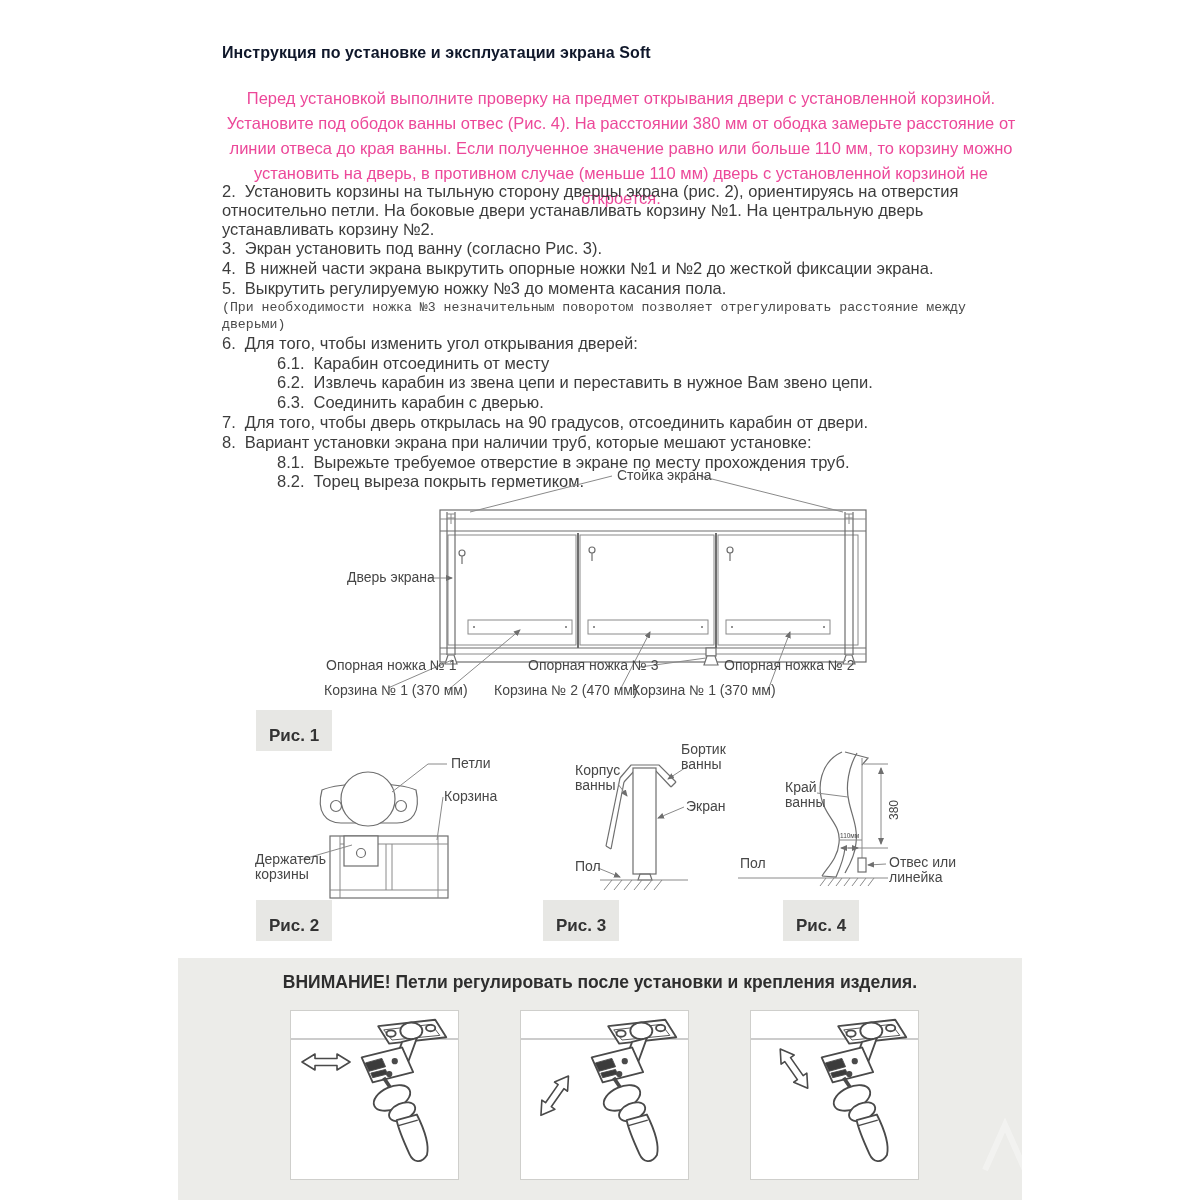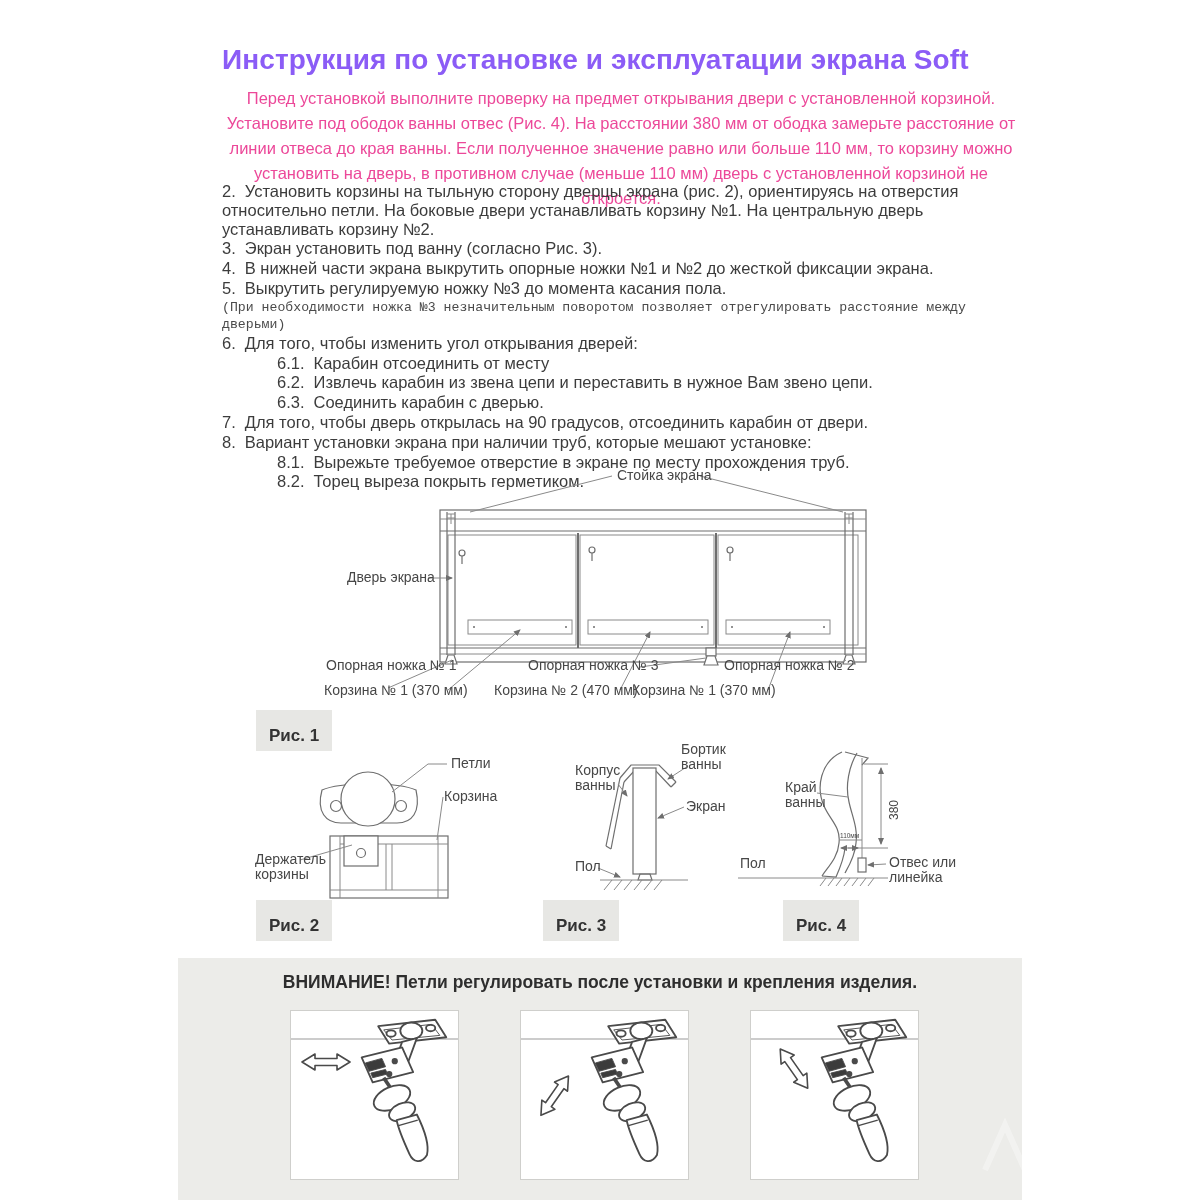--- a/index.html
+++ b/index.html
@@ -1,19 +1,19 @@
 <!DOCTYPE html>
 <html><head>
 <meta charset="utf-8">
 <style>
   html,body{margin:0;padding:0;background:#fff;}
   #page{position:relative;width:1200px;height:1200px;background:#ffffff;overflow:hidden;
         font-family:"Liberation Sans","DejaVu Sans",sans-serif;color:#3a3a3a;}
   
-  .title{position:absolute;left:222px;top:44px;width:800px;font-size:28px;font-weight:bold;color:#8b5cf6;letter-spacing:.1px;}
+  .title{position:absolute;left:222px;top:44px;width:800px;font-size:16px;font-weight:bold;color:#0f172a;letter-spacing:.1px;}
   .intro{position:absolute;left:222px;top:86px;width:798px;font-size:16.5px;line-height:25px;color:#ec4899;text-align:center;}
   .steps{position:absolute;left:222px;top:182px;width:800px;font-size:16.5px;line-height:18.8px;color:#3c3c3c;}
   .step{margin:0 0 1px 0;}
   .step .num{font-weight:normal;margin-right:9px;}
   .step.indent{margin-left:55px;}
   .step.small{font-size:13.2px;line-height:17px;color:#4a4a4a;font-family:Liberation Mono, monospace;}
   
   .fl{position:absolute;font-size:14px;line-height:15px;color:#474747;}
   .cap{position:absolute;background:#e7e7e4;color:#333;font-size:17px;font-weight:bold;
        padding:16px 13px 5px 13px;}

